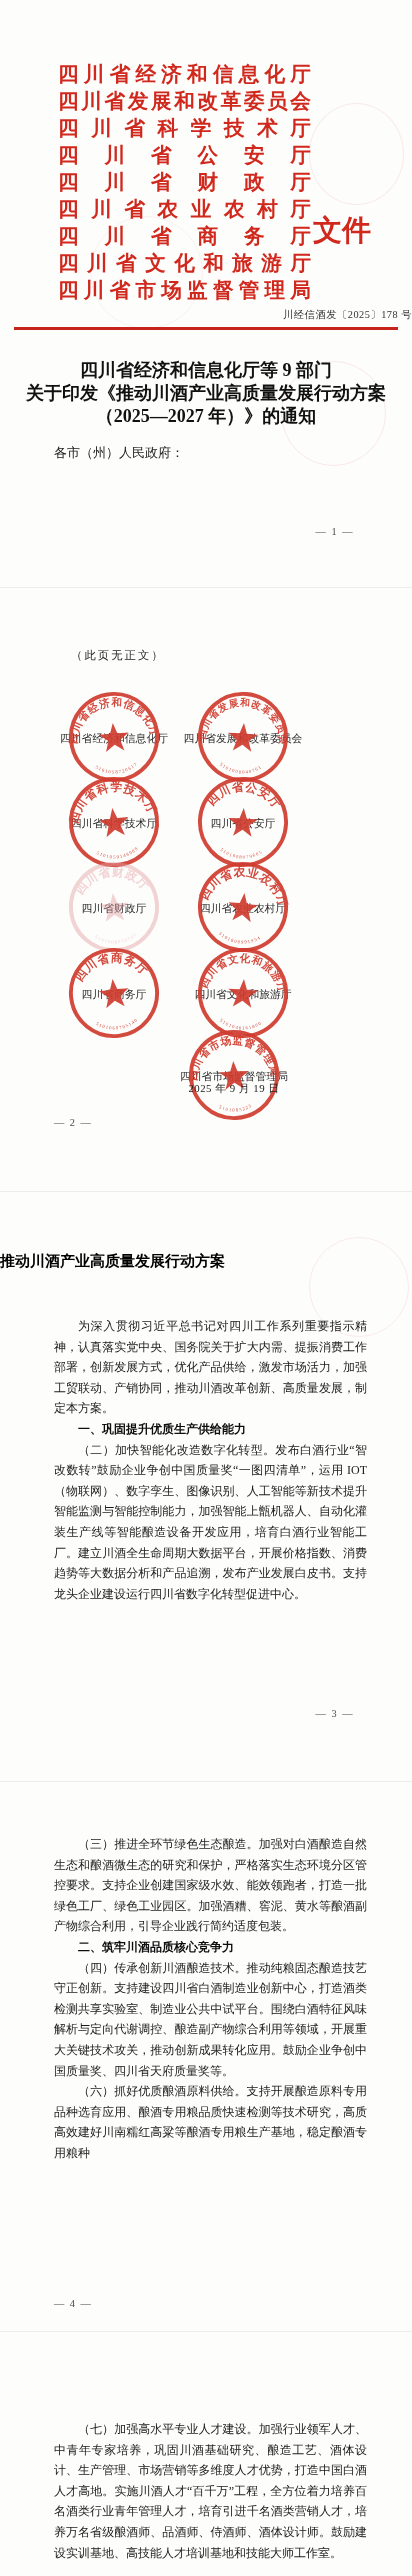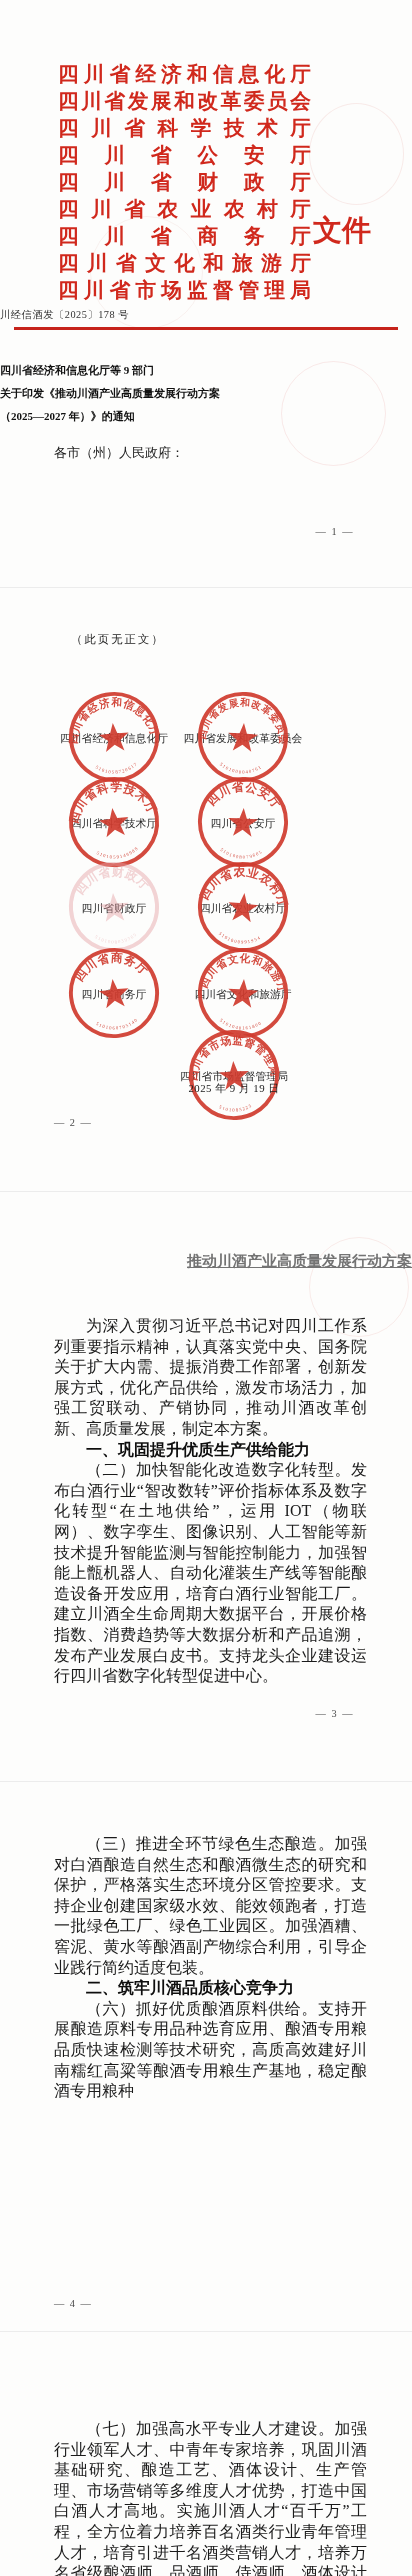--- a/index.html
+++ b/index.html
@@ -12,54 +12,54 @@
   #p3{height:589px;}
   #p4{height:549px;}
   #p5{height:606px;}
 
   
   #letterhead{position:absolute;left:58px;top:61px;width:253px;}
   .lh-row{display:flex;justify-content:space-between;height:27px;align-items:center;}
   .lh-row span{font-size:20.6px;font-weight:bold;color:#d0281c;line-height:1;}
   .wenjian{position:absolute;left:313px;top:216px;width:57px;display:flex;
            justify-content:space-between;font-size:29px;font-weight:bold;color:#d0281c;line-height:1;}
-  .doc-no{position:absolute;left:0;top:308px;width:100%;text-align:left;
+  .doc-no{position:absolute;left:0;top:308px;width:100%;text-align:right;
           font-size:10.3px;color:#333;letter-spacing:0.5px;}
   .red-rule{position:absolute;left:14.4px;right:14.4px;top:327px;height:3.1px;background:#c6231b;}
-  .title{position:absolute;left:0;top:359px;width:100%;text-align:left;
-         font-weight:bold;font-size:11px;line-height:23px;color:#111;}
+  .title{position:absolute;left:0;top:359px;width:100%;text-align:center;
+         font-weight:bold;font-size:18px;line-height:23px;color:#111;}
   .salutation{position:absolute;left:54px;top:444px;font-size:13px;}
   .body1{position:absolute;left:54px;top:465px;width:313px;font-size:11.3px;
          line-height:21.6px;text-align:justify;text-indent:2em;}
   .pn{position:absolute;font-size:10.3px;color:#4a4a4a;letter-spacing:1.5px;font-family:"Liberation Serif",serif;}
   .pn-r{right:58px;}
   .pn-l{left:54px;}
   #p1 .pn{top:526px;}
   #p2 .pn{top:529px;}
   #p3 .pn{top:516px;}
   #p4 .pn{top:516px;}
   .bleed{position:absolute;border-radius:50%;pointer-events:none;}
 
   
-  .no-text-note{position:absolute;left:71px;top:44px;font-size:11.3px;letter-spacing:2.1px;color:#222;}
+  .no-text-note{position:absolute;left:71px;top:60px;font-size:11.3px;letter-spacing:2.1px;color:#222;}
   #sealgrid{position:absolute;inset:0;}
   .seal{position:absolute;width:94px;height:94px;transform:translate(-50%,-50%) rotate(var(--rot,0deg));z-index:2;}
   .seal svg{width:100%;height:100%;mix-blend-mode:multiply;opacity:.92;}
   .seal.light svg{opacity:.45;}
   .seal-label{position:absolute;transform:translate(-50%,-50%);white-space:nowrap;
               font-size:10.8px;color:#262626;z-index:1;}
   .seal-date{position:absolute;transform:translate(-50%,-50%);white-space:nowrap;
              font-size:10.8px;color:#222;z-index:3;letter-spacing:0.5px;}
 
   
-  .doc-title{position:absolute;left:0;width:100%;text-align:right;font-weight:bold;
-             color:#737373;font-family:"Liberation Sans","DejaVu Sans",sans-serif;text-decoration:underline;}
+  .doc-title{position:absolute;left:0;width:100%;text-align:left;font-weight:bold;
+             color:#000000;font-family:"Liberation Sans","DejaVu Sans",sans-serif;}
   #p3 .doc-title-1{top:60px;font-size:15px;}
   #p3 .doc-title-2{top:86px;font-size:14px;}
-  .blocks{position:absolute;left:54px;width:313px;font-size:16px;line-height:20.6px;
+  .blocks{position:absolute;left:54px;width:313px;font-size:12px;line-height:20.6px;
           text-align:justify;color:#1b1b1b;}
   #p3 .blocks{top:124px;}
   #p4 .blocks{top:52px;}
   #p5 .blocks{top:87px;}
   .block{margin:0;}
   .block.para{text-indent:2em;}
   .block.cont{text-indent:0;}
   .block.heading{text-indent:2em;font-weight:bold;
                  font-family:"Liberation Sans","DejaVu Sans",sans-serif;color:#0e0e0e;}
 </style>
@@ -327,29 +327,30 @@
     <div class="seal-date" style="left:234px;top:501px;">2025 年 9 月 19 日</div>
     <div class="pn pn-l">— 2 —</div>
   </section>
 
   <section class="page" id="p3">
     <div class="bleed" style="left:309px;top:45px;width:98px;height:98px;border:1.5px solid rgba(215,95,90,.12);"></div>
     <div class="doc-title doc-title-1">推动川酒产业高质量发展行动方案</div>
     <div class="blocks">
         <div class="block para">为深入贯彻习近平总书记对四川工作系列重要指示精神，认真落实党中央、国务院关于扩大内需、提振消费工作部署，创新发展方式，优化产品供给，激发市场活力，加强工贸联动、产销协同，推动川酒改革创新、高质量发展，制定本方案。</div>
         <div class="block heading">一、巩固提升优质生产供给能力</div>
-        <div class="block para">（二）加快智能化改造数字化转型。发布白酒行业“智改数转”评价指标体系及数字化转型“在土地供给”，运用 IOT（物联网）、数字孪生、图像识别、人工智能等新技术提升智能监测与智能控制能力，加强智能上甑机器人、自动化灌装生产线等智能酿造设备开发应用，培育白酒行业智能工厂。建立川酒全生命周期大数据平台，开展价格指数、消费趋势等大数据分析和产品追溯，发布产业发展白皮书。支持龙头企业建设运行四川省数字化转型促进中心。</div>
+        <div class="block para">（二）加快智能化改造数字化转型。发布白酒行业“智改数转”鼓励企业争创中国质量奖“一图四清单”，运用 IOT（物联网）、数字孪生、图像识别、人工智能等新技术提升智能监测与智能控制能力，加强智能上甑机器人、自动化灌装生产线等智能酿造设备开发应用，培育白酒行业智能工厂。建立川酒全生命周期大数据平台，开展价格指数、消费趋势等大数据分析和产品追溯，发布产业发展白皮书。支持龙头企业建设运行四川省数字化转型促进中心。</div>
       </div>
     <div class="pn pn-r">— 3 —</div>
   </section>
 
   <section class="page" id="p4">
     <div class="blocks">
         <div class="block para">（三）推进全环节绿色生态酿造。加强对白酒酿造自然生态和酿酒微生态的研究和保护，严格落实生态环境分区管控要求。支持企业创建国家级水效、能效领跑者，打造一批绿色工厂、绿色工业园区。加强酒糟、窖泥、黄水等酿酒副产物综合利用，引导企业践行简约适度包装。</div>
         <div class="block heading">二、筑牢川酒品质核心竞争力</div>
+        <div class="block para">（四）传承创新川酒酿造技术。推动纯粮固态酿造技艺守正创新。支持建设四川省白酒制造业创新中心，打造酒类检测共享实验室、制造业公共中试平台。围绕白酒特征风味解析与定向代谢调控、酿造副产物综合利用等领域，开展重大关键技术攻关，推动创新成果转化应用。鼓励企业争创中国质量奖、四川省天府质量奖等。</div>
         <div class="block para">（六）抓好优质酿酒原料供给。支持开展酿造原料专用品种选育应用、酿酒专用粮品质快速检测等技术研究，高质高效建好川南糯红高粱等酿酒专用粮生产基地，稳定酿酒专用粮种</div>
       </div>
     <div class="pn pn-l">— 4 —</div>
   </section>
 
   <section class="page" id="p5">
     <div class="blocks">
         <div class="block para">（七）加强高水平专业人才建设。加强行业领军人才、中青年专家培养，巩固川酒基础研究、酿造工艺、酒体设计、生产管理、市场营销等多维度人才优势，打造中国白酒人才高地。实施川酒人才“百千万”工程，全方位着力培养百名酒类行业青年管理人才，培育引进千名酒类营销人才，培养万名省级酿酒师、品酒师、侍酒师、酒体设计师。鼓励建设实训基地、高技能人才培训基地和技能大师工作室。</div>
       </div>
 

